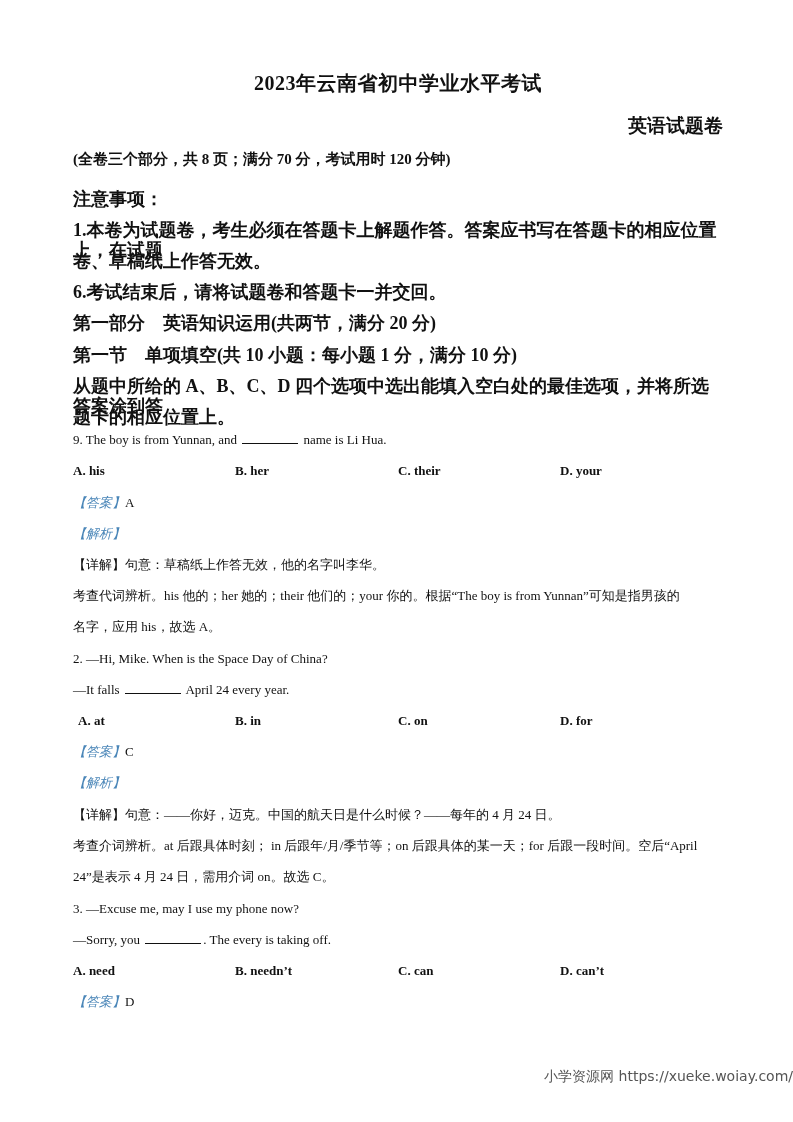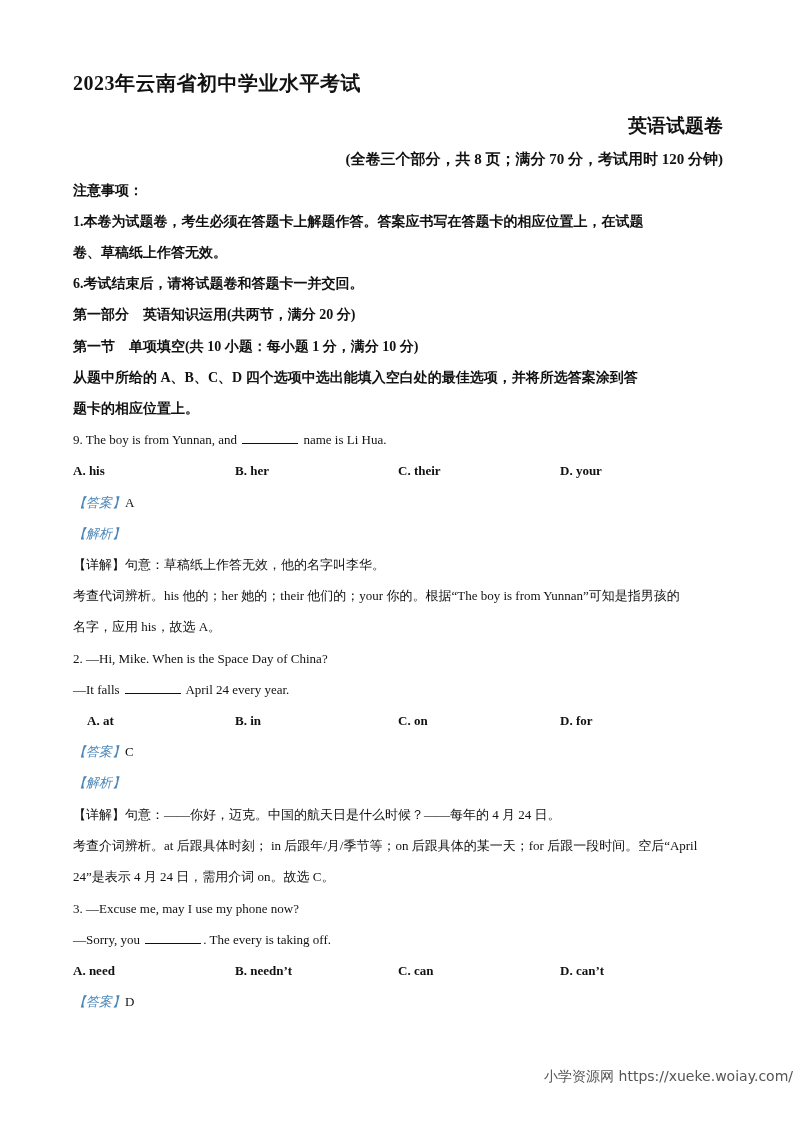--- a/index.html
+++ b/index.html
@@ -3,34 +3,34 @@
   <meta charset="utf-8">
   <style>
     html, body { margin: 0; padding: 0; background: #ffffff; }
     body {
       width: 793px; height: 1122px; position: relative; overflow: hidden;
       font-family: "Liberation Serif", "DejaVu Serif", serif;
       color: #111;
     }
     .page { position: absolute; left: 73px; top: 0; width: 650px; }
     .title {
-      position: absolute; left: 0; width: 650px; 
+      position: absolute; left: 0; width: 650px; text-align: center;
       font-weight: bold; font-size: 20px; top: 70px; letter-spacing: 0.5px;
     }
     .subtitle {
       position: absolute; left: 0; width: 650px; text-align: right;
       font-weight: bold; font-size: 19px; top: 113px;
     }
     .scope {
-      position: absolute; left: 0; width: 650px; text-align: right;
+      position: absolute; left: 0; width: 650px; text-align: left;
       font-weight: bold; font-size: 15px; top: 150px;
     }
     .bold-line {
       position: absolute; left: 0; width: 650px;
-      font-weight: bold; font-size: 14px; line-height: 20px;
+      font-weight: bold; font-size: 18px; line-height: 20px; margin-top: 8px;
     }
     .line {
       position: absolute; left: 0; width: 660px;
       font-size: 13px; line-height: 18px; white-space: nowrap;
     }
     .opts { position: absolute; left: 0; width: 650px; font-size: 13px; line-height: 18px; }
     .opts span { position: absolute; top: 0; white-space: nowrap; font-weight: bold; }
     .tag { color: #4a86b8; font-style: italic; }
     .blank { display: inline-block; width: 56px; border-bottom: 1px solid #111; height: 12px; vertical-align: baseline; margin: 0 2px; }
     .footer {
@@ -78,21 +78,21 @@
   <div class="line" style="top:587px">考查代词辨析。his 他的；her 她的；their 他们的；your 你的。根据“The boy is from Yunnan”可知是指男孩的</div>
   <div class="line" style="top:618px">名字，应用 his，故选 A。</div>
 
   <div class="line" style="top:650px">2. —Hi, Mike. When is the Space Day of China?</div>
   <div class="line" style="top:681px">
     <span>—It falls</span>
     <span class="blank"></span>
     <span>April 24 every year.</span>
   </div>
   <div class="opts" style="top:712px">
-    <span style="left:14px">A. at</span>
+    <span style="left:5px">A. at</span>
     <span style="left:162px">B. in</span>
     <span style="left:325px">C. on</span>
     <span style="left:487px">D. for</span>
   </div>
   <div class="line" style="top:743px">
     <span class="tag">【答案】</span><span>C</span>
   </div>
   <div class="line" style="top:774px">
     <span class="tag">【解析】</span>
   </div>

